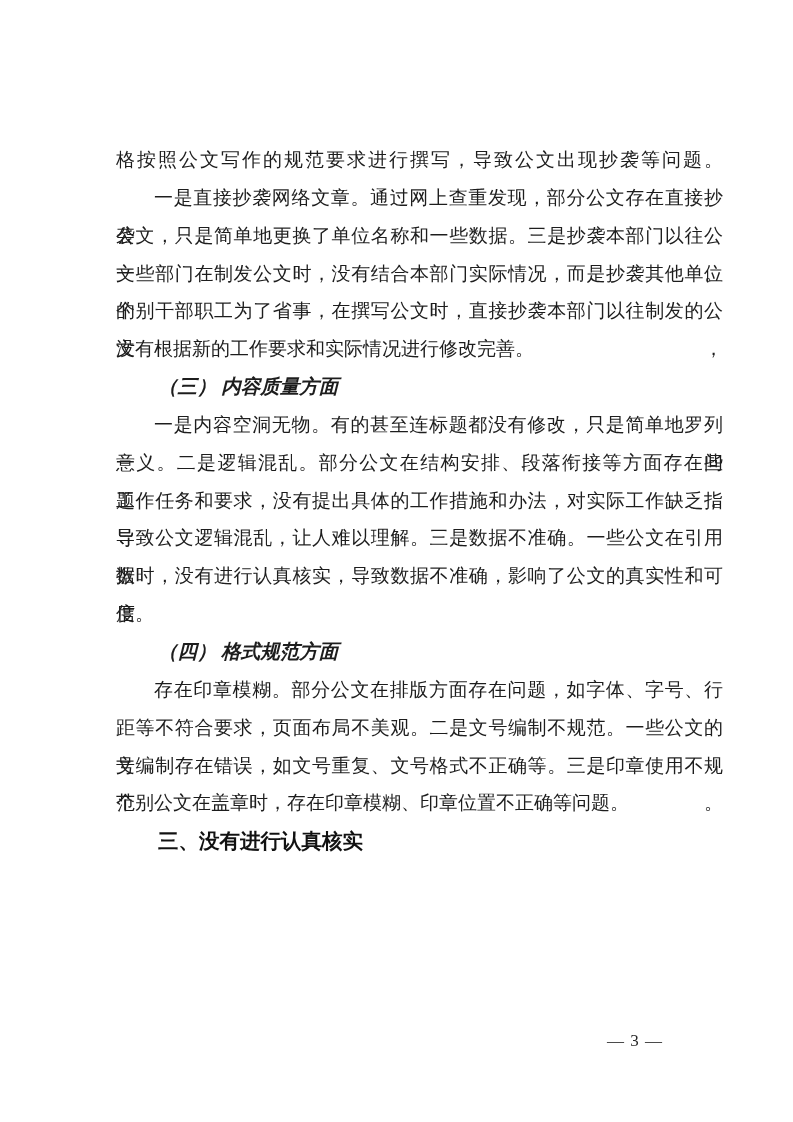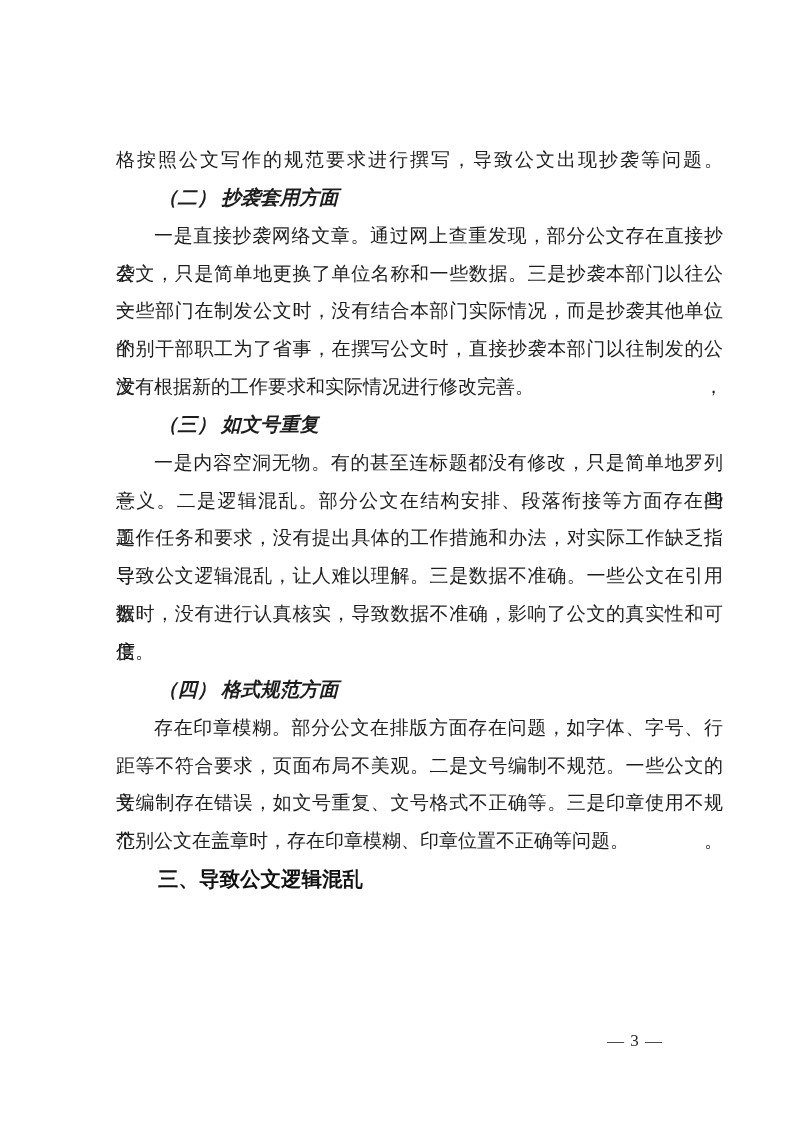--- a/index.html
+++ b/index.html
@@ -71,36 +71,35 @@
     font-family: "Liberation Serif", "DejaVu Serif", serif;
   }
 </style>
 </head>
 <body>
 
 <div class="page">
 
   <div class="text-block">
     <div class="ln j">格按照公文写作的规范要求进行撰写，导致公文出现抄袭等问题。</div>
-    <div class="ln kai">（二） 抄袭套用方面</div>
     <div class="ln j ind">一是直接抄袭网络文章。通过网上查重发现，部分公文存在直接抄袭</div>
     <div class="ln j">公文，只是简单地更换了单位名称和一些数据。三是抄袭本部门以往公文。</div>
     <div class="ln j">一些部门在制发公文时，没有结合本部门实际情况，而是抄袭其他单位的</div>
     <div class="ln j">个别干部职工为了省事，在撰写公文时，直接抄袭本部门以往制发的公文，</div>
     <div class="ln">没有根据新的工作要求和实际情况进行修改完善。</div>
-    <div class="ln kai">（三） 如文号重复</div>
+    <div class="ln kai">（三） 内容质量方面</div>
     <div class="ln j ind">一是内容空洞无物。有的甚至连标题都没有修改，只是简单地罗列一些</div>
     <div class="ln j">意义。二是逻辑混乱。部分公文在结构安排、段落衔接等方面存在问题，</div>
     <div class="ln j">工作任务和要求，没有提出具体的工作措施和办法，对实际工作缺乏指导</div>
     <div class="ln j">导致公文逻辑混乱，让人难以理解。三是数据不准确。一些公文在引用数</div>
     <div class="ln j">据时，没有进行认真核实，导致数据不准确，影响了公文的真实性和可信</div>
     <div class="ln">度。</div>
     <div class="ln kai">（四） 格式规范方面</div>
     <div class="ln j ind">存在印章模糊。部分公文在排版方面存在问题，如字体、字号、行</div>
     <div class="ln j">距等不符合要求，页面布局不美观。二是文号编制不规范。一些公文的文</div>
     <div class="ln j">号编制存在错误，如文号重复、文号格式不正确等。三是印章使用不规范。</div>
     <div class="ln">个别公文在盖章时，存在印章模糊、印章位置不正确等问题。</div>
-    <div class="ln hei">三、导致公文逻辑混乱</div>
+    <div class="ln hei">三、没有进行认真核实</div>
   </div>
 
   <div class="page-number">— 3 —</div>
 
 </div>
 
 </body></html>

